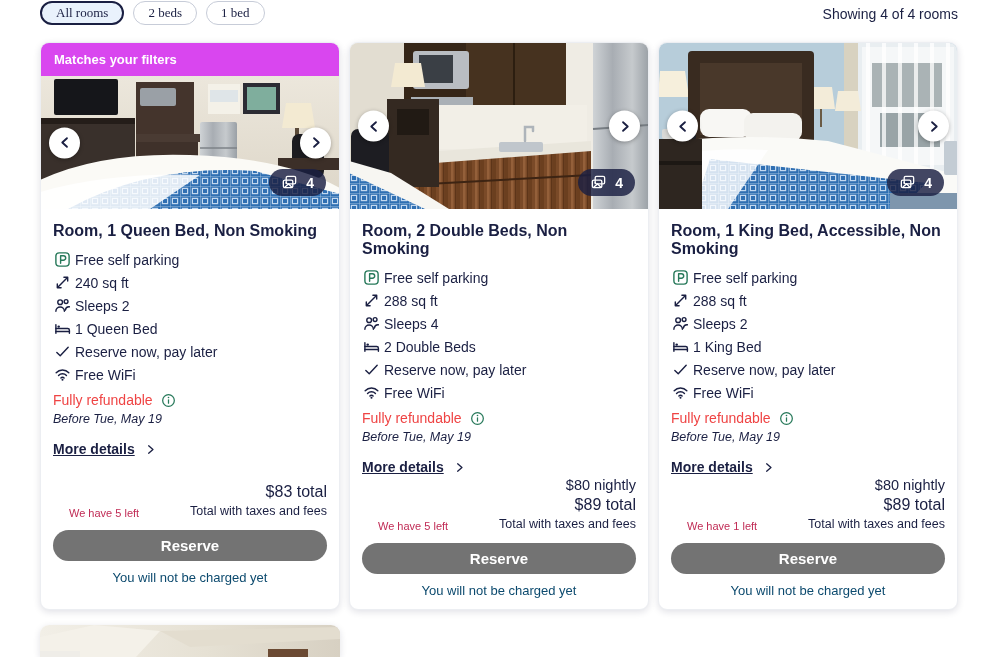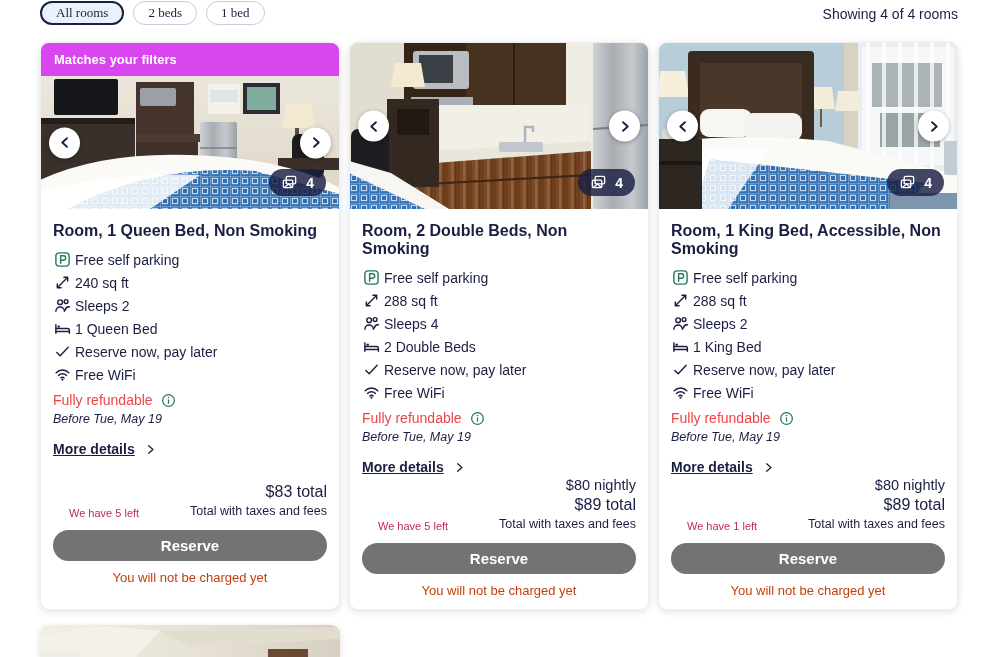--- a/index.html
+++ b/index.html
@@ -59,21 +59,21 @@
   .more svg { stroke:#1a1f42; }
 
   .pricing { margin-top:auto; position:relative; text-align:right; padding-bottom:2px; }
   .nightly { font-size:14.5px; color:#1a1f42; line-height:20px; }
   .total { font-size:16px; font-weight:normal; color:#1a1f42; line-height:20px; }
   .total-note { font-size:12.5px; color:#1a1f42; line-height:18px; }
   .scarcity { position:absolute; left:16px; bottom:3px; font-size:11px; color:#c02b55; }
 
   .reserve-btn { margin-top:8px; width:100%; height:31px; border:none; border-radius:16px; background:#737373;
                  color:#fff; font-family:"Liberation Sans", sans-serif; font-size:15px; font-weight:bold; cursor:pointer; }
-  .nocharge { text-align:center; font-size:13px; color:#c2410c; margin-top:9px; }
+  .nocharge { text-align:center; font-size:13px; color:#0c4a6e; margin-top:9px; }
 
   .card-partial { position:absolute; left:40px; top:625px; width:300px; height:32px; border-radius:9px 9px 0 0;
                   overflow:hidden; box-shadow:0 2px 7px rgba(20,24,60,.13); }
   .card-partial svg { display:block; width:100%; height:100%; }
   .hidden-defs { position:absolute; width:0; height:0; }
 </style>
 </head>
 <body>
 
 <svg class="hidden-defs" aria-hidden="true">

